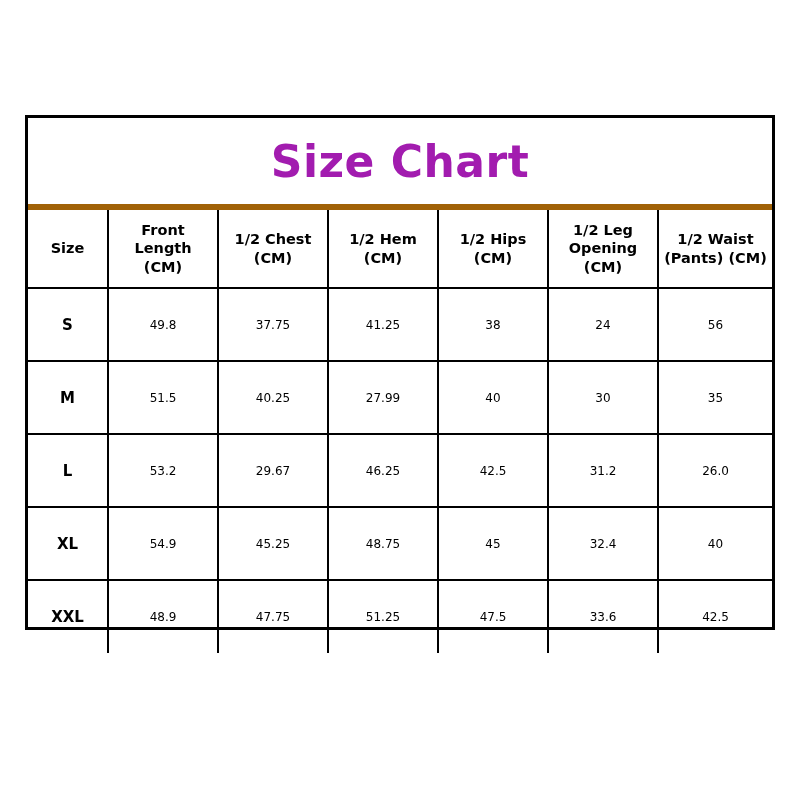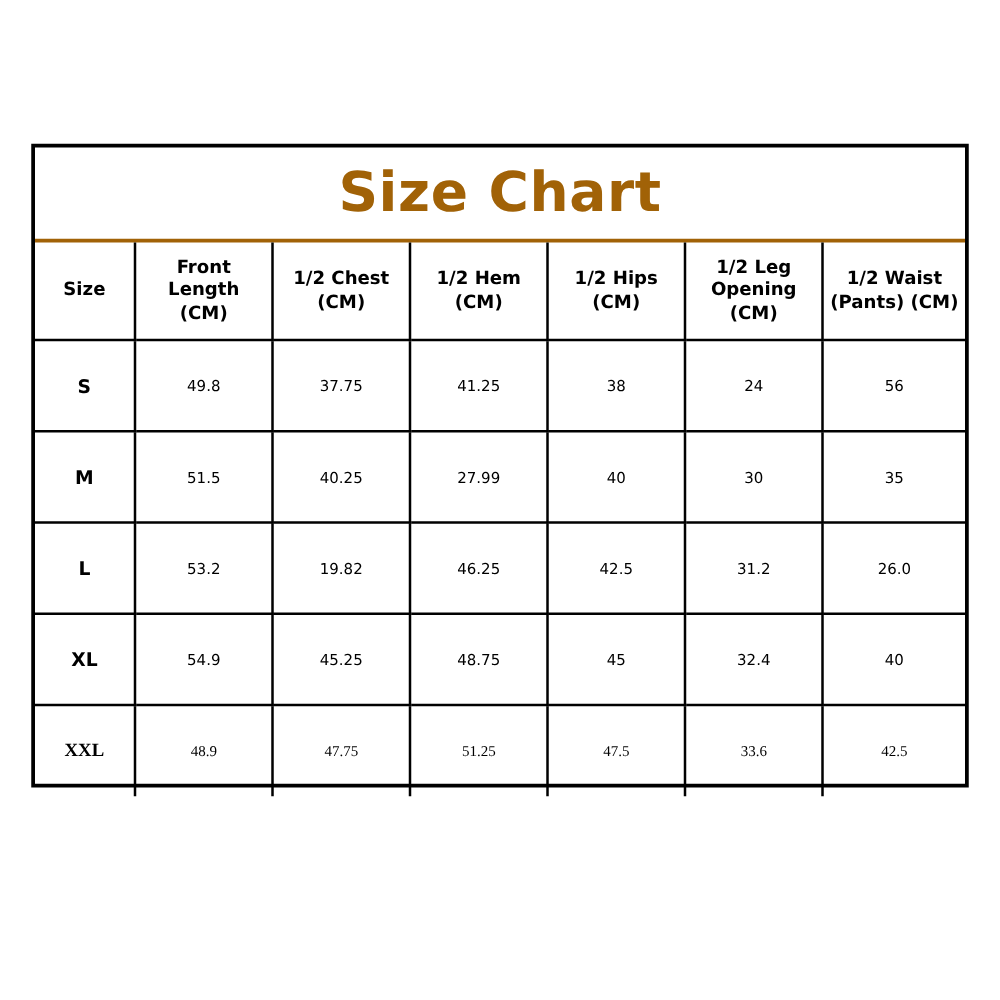--- a/index.html
+++ b/index.html
@@ -23,29 +23,29 @@
     left: 25px;
     top: 115px;
     width: 750px;
     height: 515px;
     border: 3px solid #000000;
     box-sizing: border-box;
     background: #ffffff;
   }
 
   .chart-title {
-    height: 76px;
+    height: 92px;
     display: flex;
     align-items: center;
     justify-content: center;
     font-size: 44px;
     font-weight: bold;
-    color: #a16207;
+    color: #a21caf;
     letter-spacing: 0.5px;
-    border-bottom: 3px solid #a16207;
+    border-bottom: 6px solid #a16207;
     box-sizing: border-box;
   }
 
   table.size-table {
     width: 100%;
     border-collapse: collapse;
     table-layout: fixed;
   }
 
   table.size-table th,
@@ -74,21 +74,21 @@
 
   table.size-table tbody td.size-cell {
     font-weight: bold;
     font-size: 15px;
   }
 
   
   table.size-table tr > *:first-child { border-left: none; }
   table.size-table tr > *:last-child { border-right: none; }
   table.size-table thead tr th { border-top: none; }
-  table.size-table tbody tr:last-child td { border-bottom: none; font-family: Liberation Serif, serif; }
+  table.size-table tbody tr:last-child td { border-bottom: none; }
 
   col.c0 { width: 80px; }
   col.c1 { width: 110px; }
   col.c2 { width: 110px; }
   col.c3 { width: 110px; }
   col.c4 { width: 110px; }
   col.c5 { width: 110px; }
   col.c6 { width: 114px; }
 </style>
 </head>
@@ -135,21 +135,21 @@
           <td>51.5</td>
           <td>40.25</td>
           <td>27.99</td>
           <td>40</td>
           <td>30</td>
           <td>35</td>
         </tr>
         <tr>
           <td class="size-cell">L</td>
           <td>53.2</td>
-          <td>19.82</td>
+          <td>29.67</td>
           <td>46.25</td>
           <td>42.5</td>
           <td>31.2</td>
           <td>26.0</td>
         </tr>
         <tr>
           <td class="size-cell">XL</td>
           <td>54.9</td>
           <td>45.25</td>
           <td>48.75</td>

